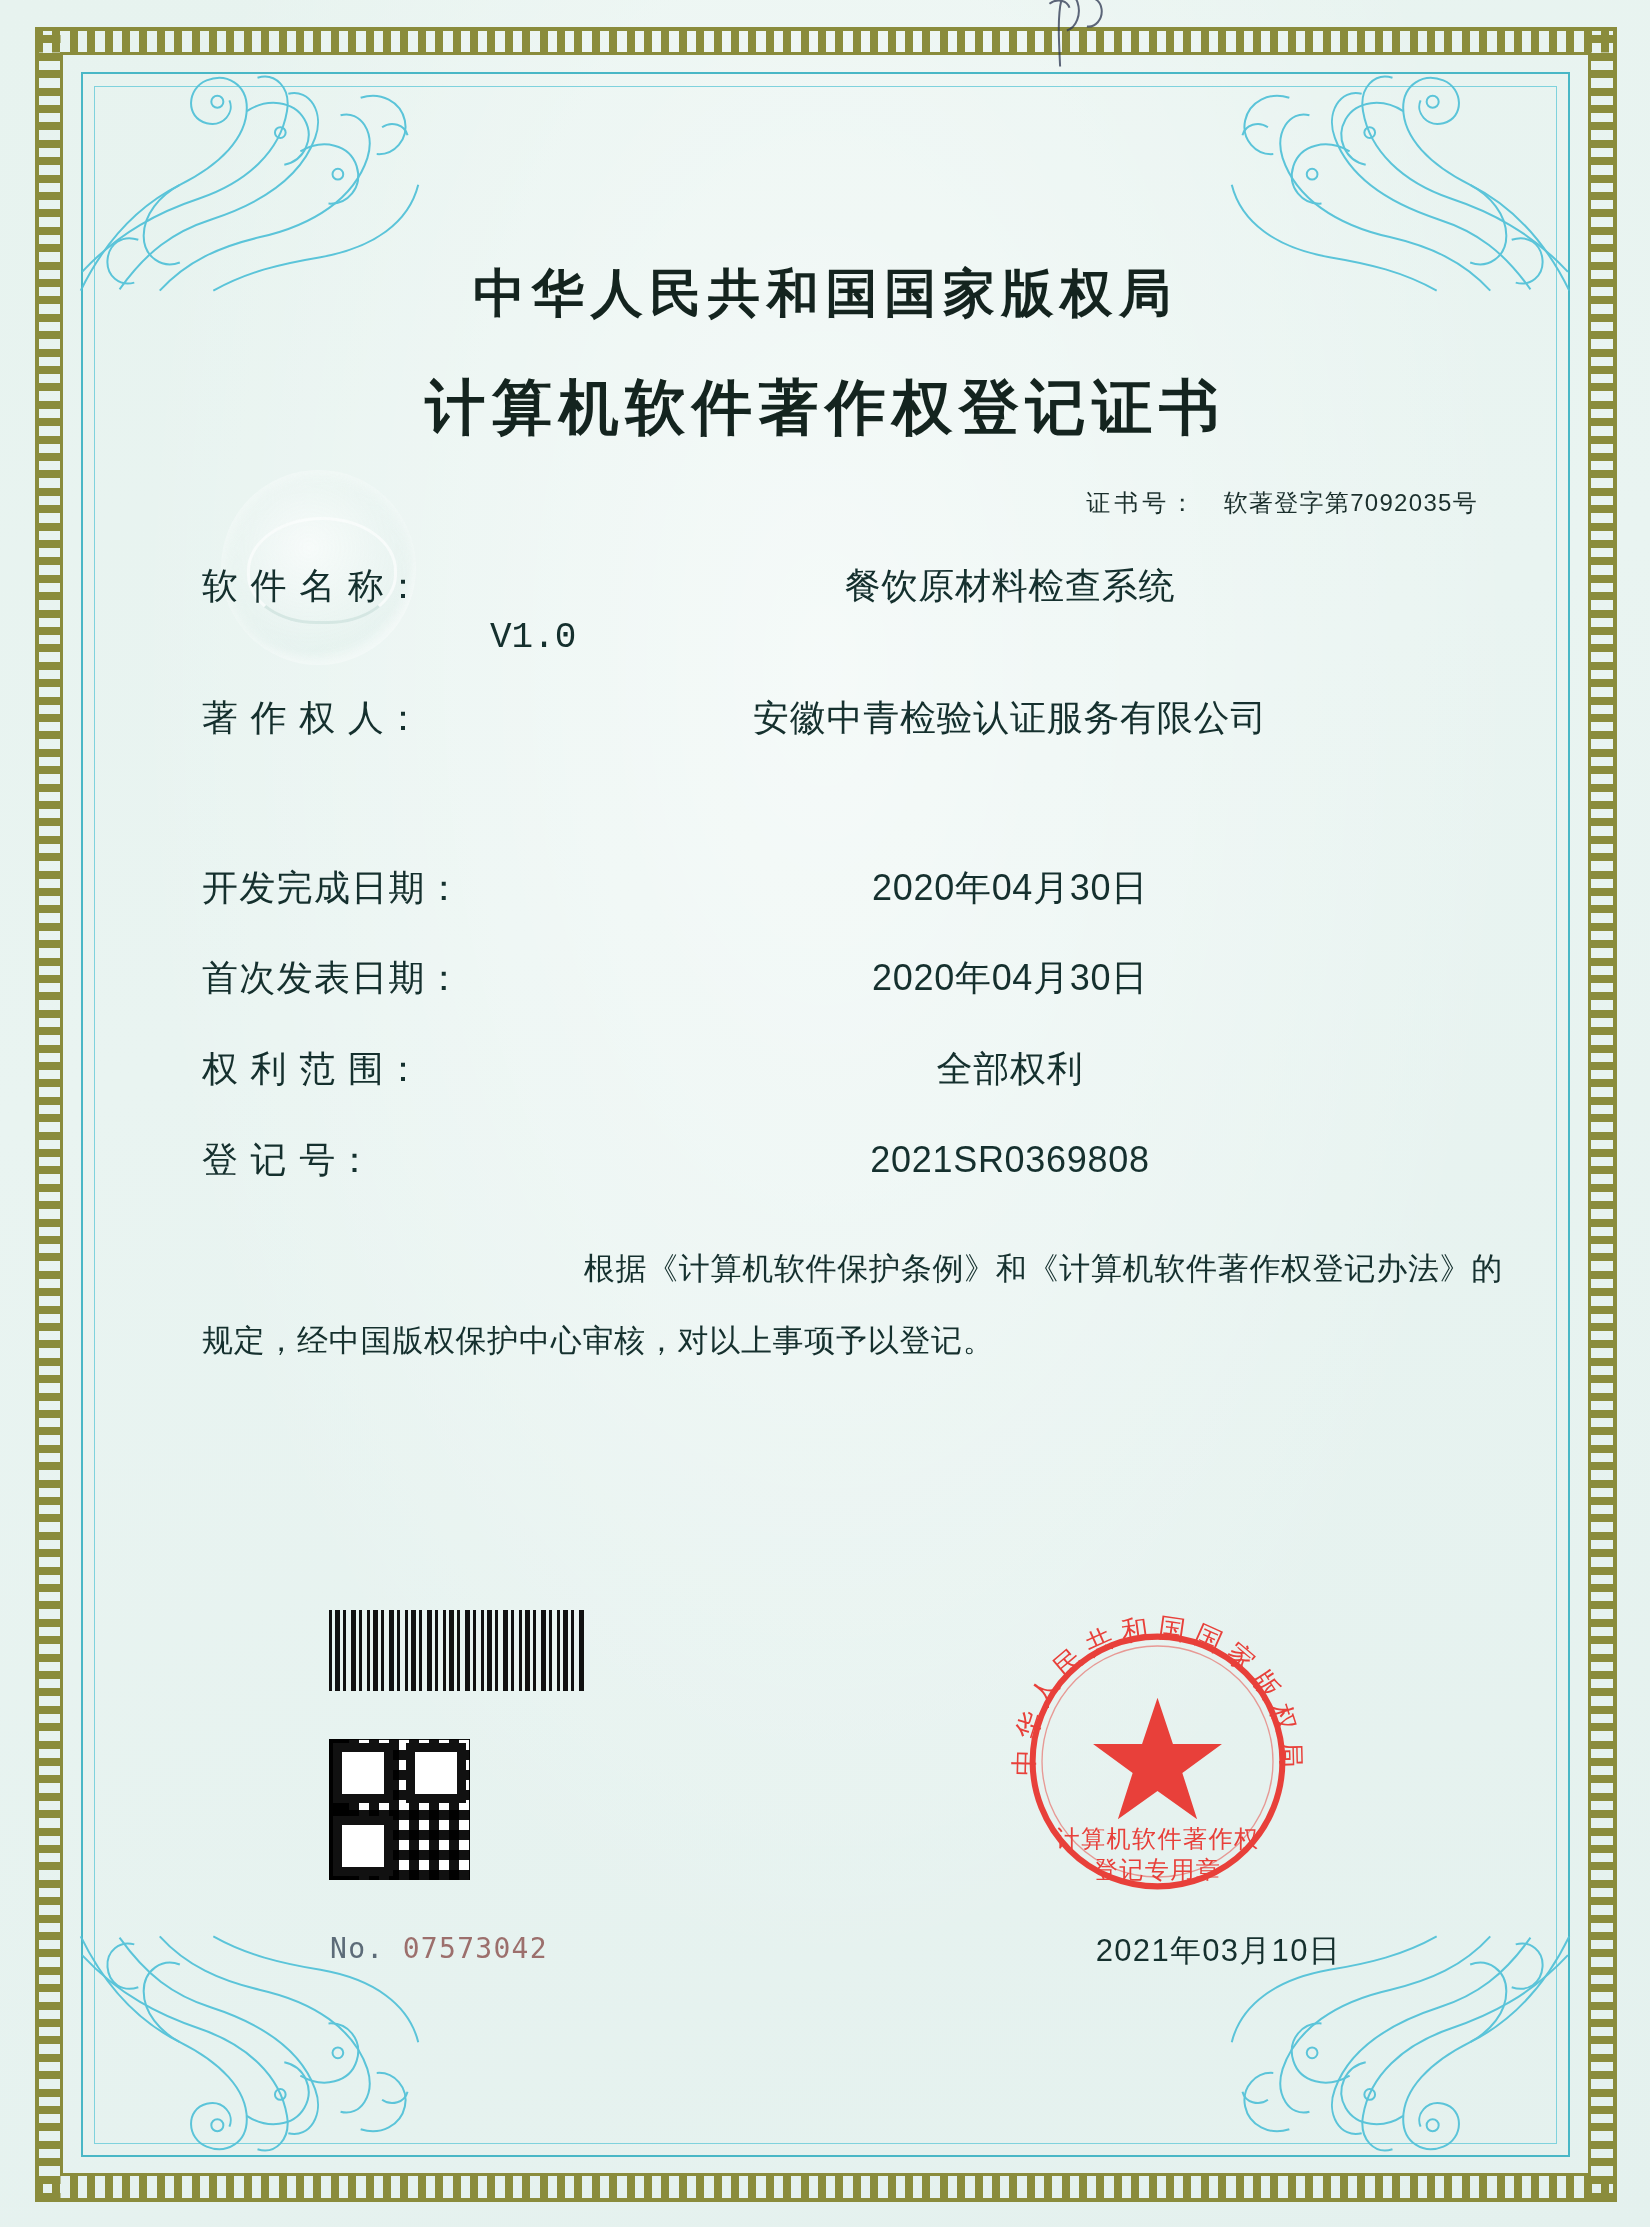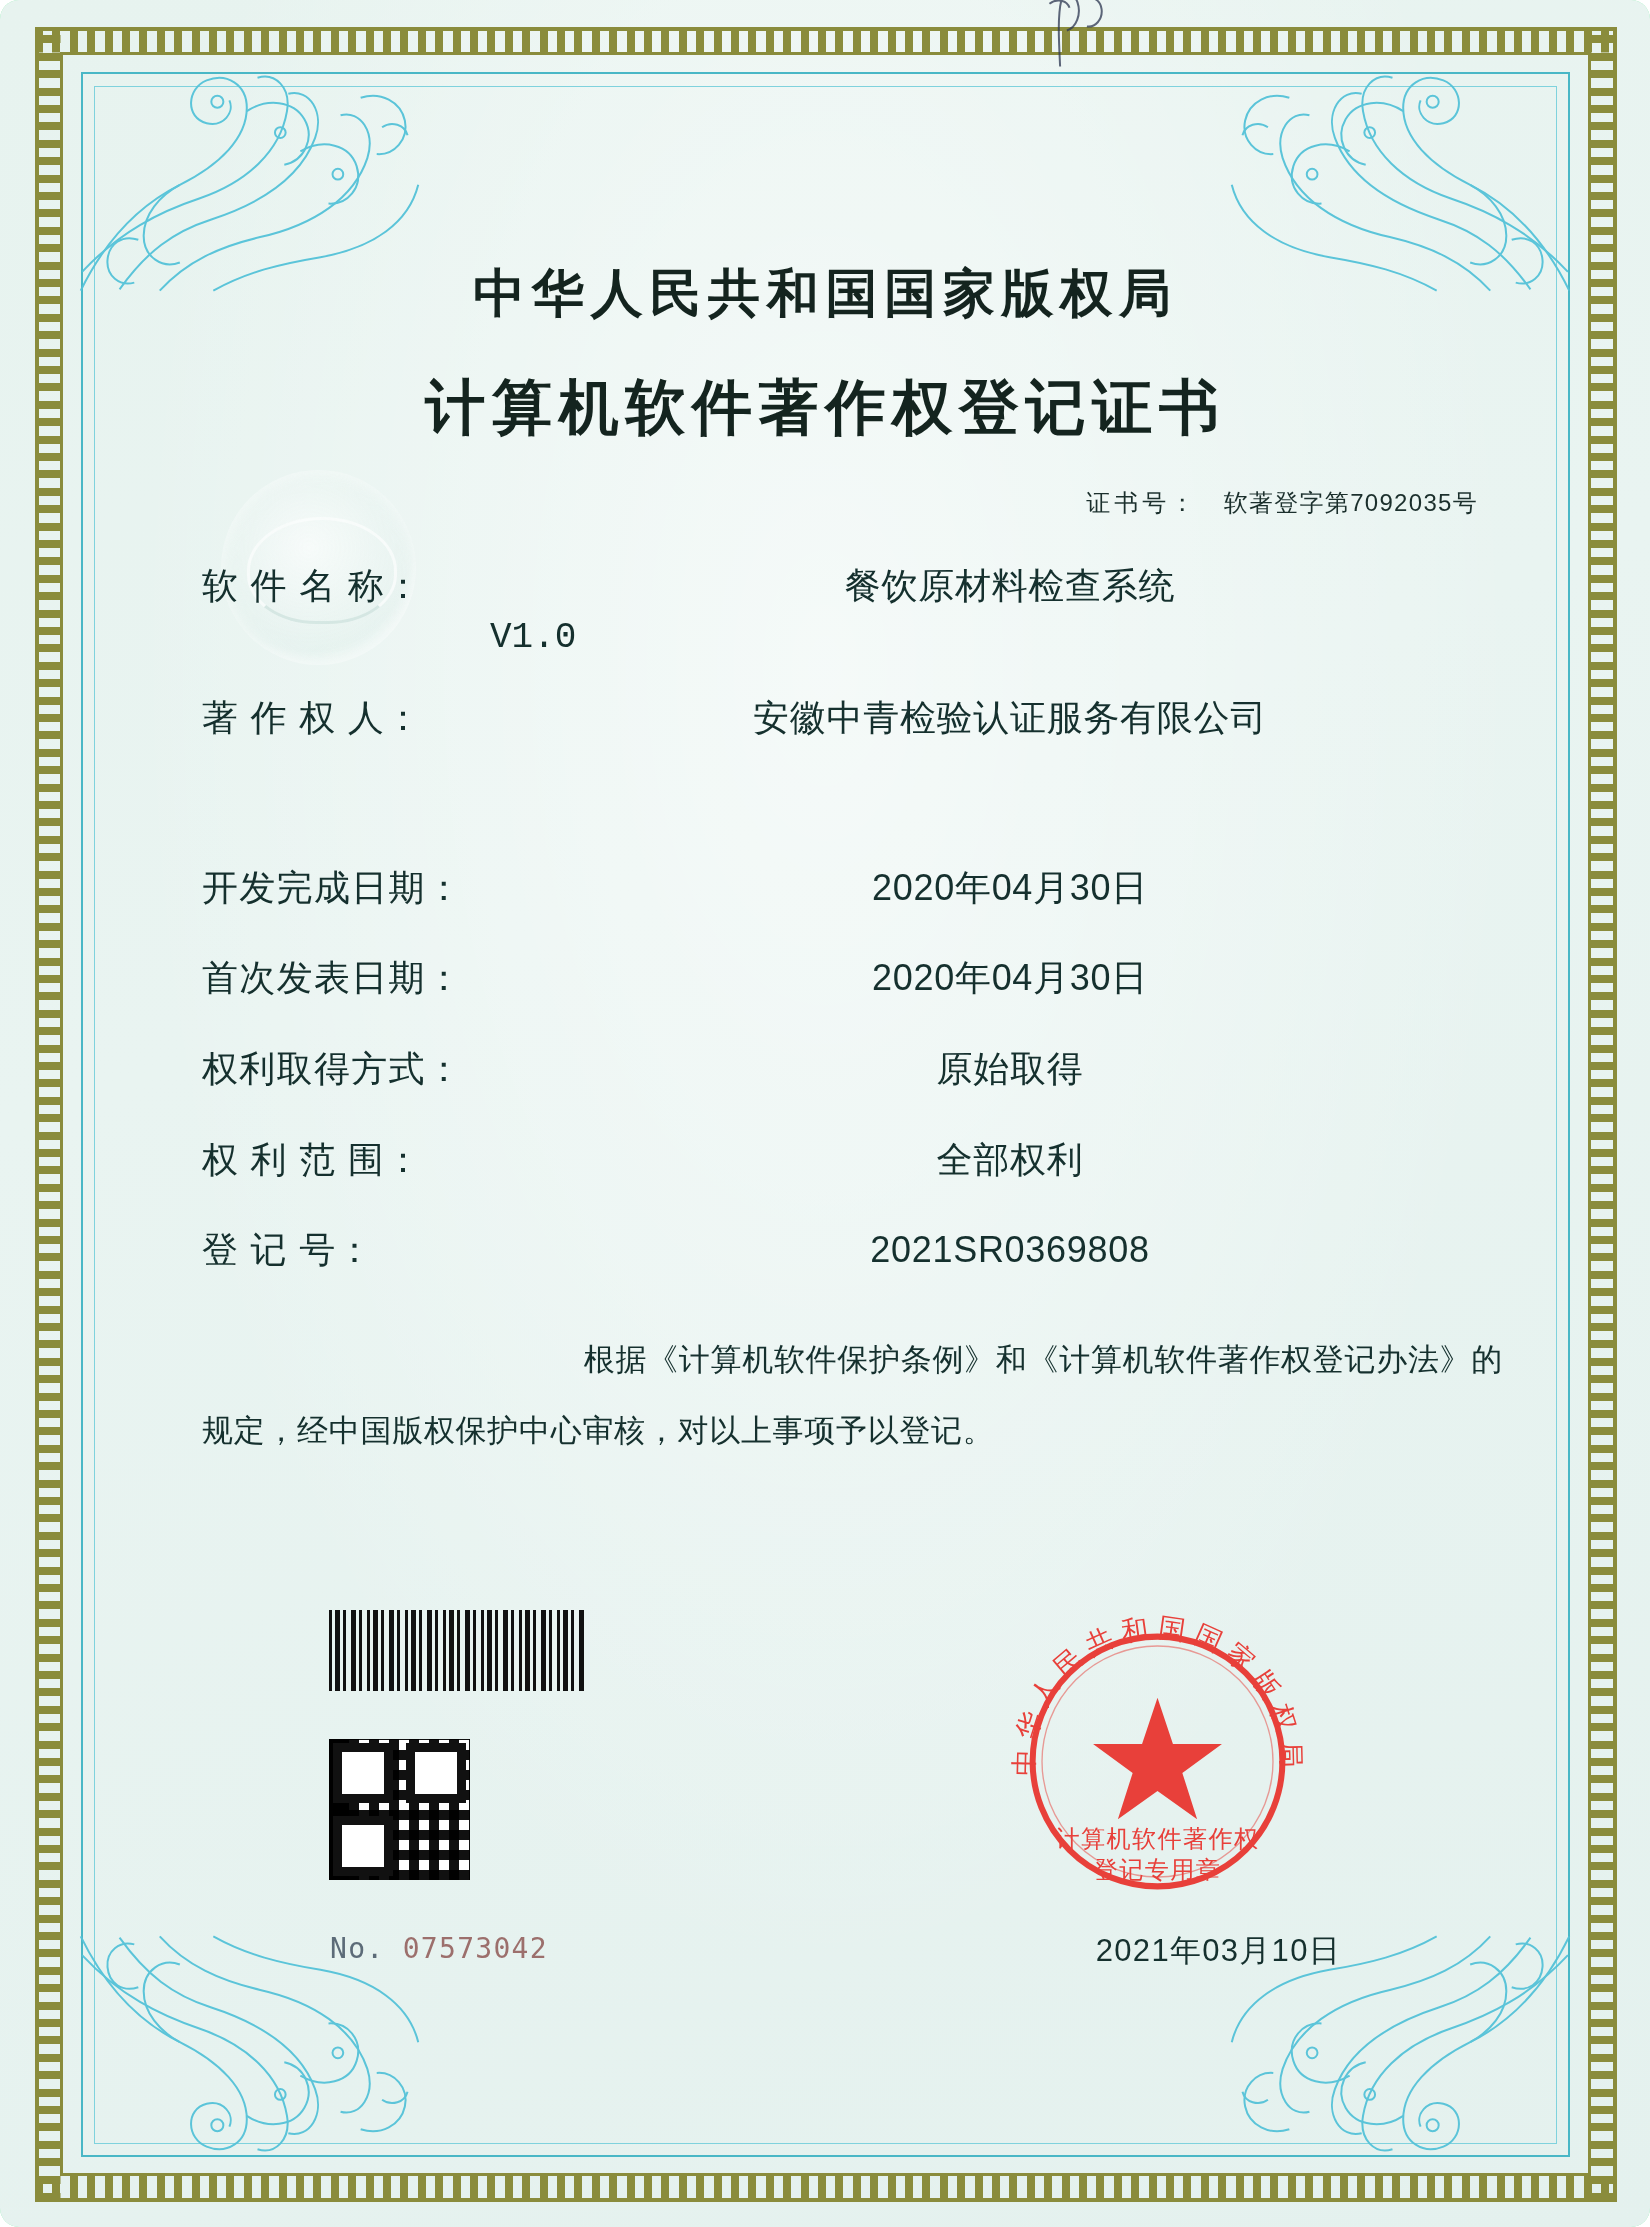--- a/index.html
+++ b/index.html
@@ -11,21 +11,20 @@
     font-family: "Liberation Sans", "DejaVu Sans", sans-serif;
   }
 
   
   .page {
     position: relative;
     width: 1650px;
     height: 2227px;
     background: #86efac;
     overflow: hidden;
-    border-radius: 19px;
   }
 
   
   .paper-tint {
     position: absolute;
     inset: 0;
     background:
       radial-gradient(ellipse at 50% 30%, rgba(255,255,255,0.55) 0%, rgba(232,244,240,0) 60%),
       linear-gradient(160deg, #e7f3ef 0%, #e9f4f1 40%, #e4f1ee 100%);
     pointer-events: none;
@@ -421,24 +420,20 @@
       <div class="field-row spaced">
         <div class="field-label tight">开发完成日期：</div>
         <div class="field-value">2020年04月30日</div>
       </div>
 
       <div class="field-row spaced">
         <div class="field-label tight">首次发表日期：</div>
         <div class="field-value">2020年04月30日</div>
       </div>
 
-      <div class="field-row spaced">
-        <div class="field-label tight">权利取得方式：</div>
-        <div class="field-value">原始取得</div>
-      </div>
 
       <div class="field-row spaced">
         <div class="field-label tight">权 利 范 围：</div>
         <div class="field-value">全部权利</div>
       </div>
 
       <div class="field-row">
         <div class="field-label tight">登  记  号：</div>
         <div class="field-value">2021SR0369808</div>
       </div>

